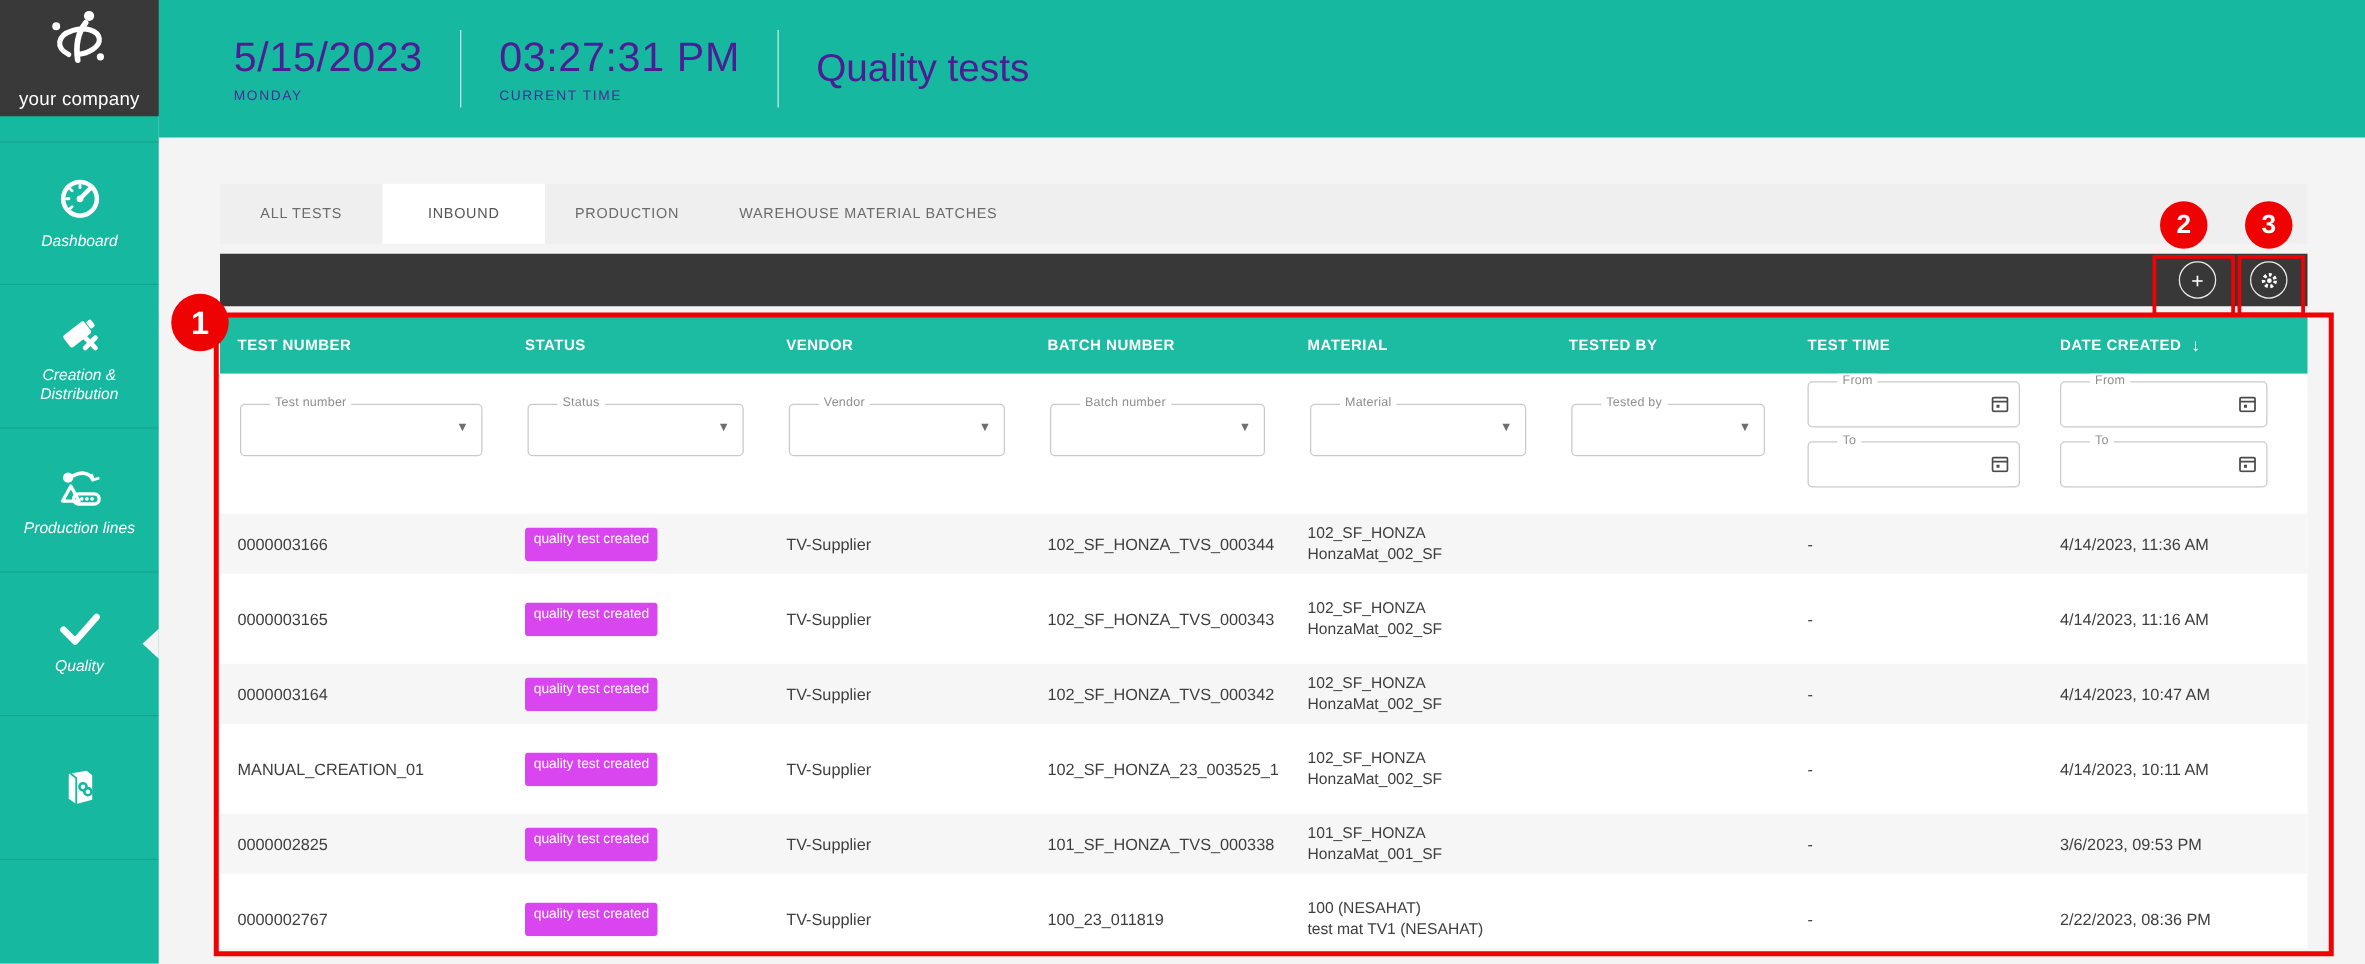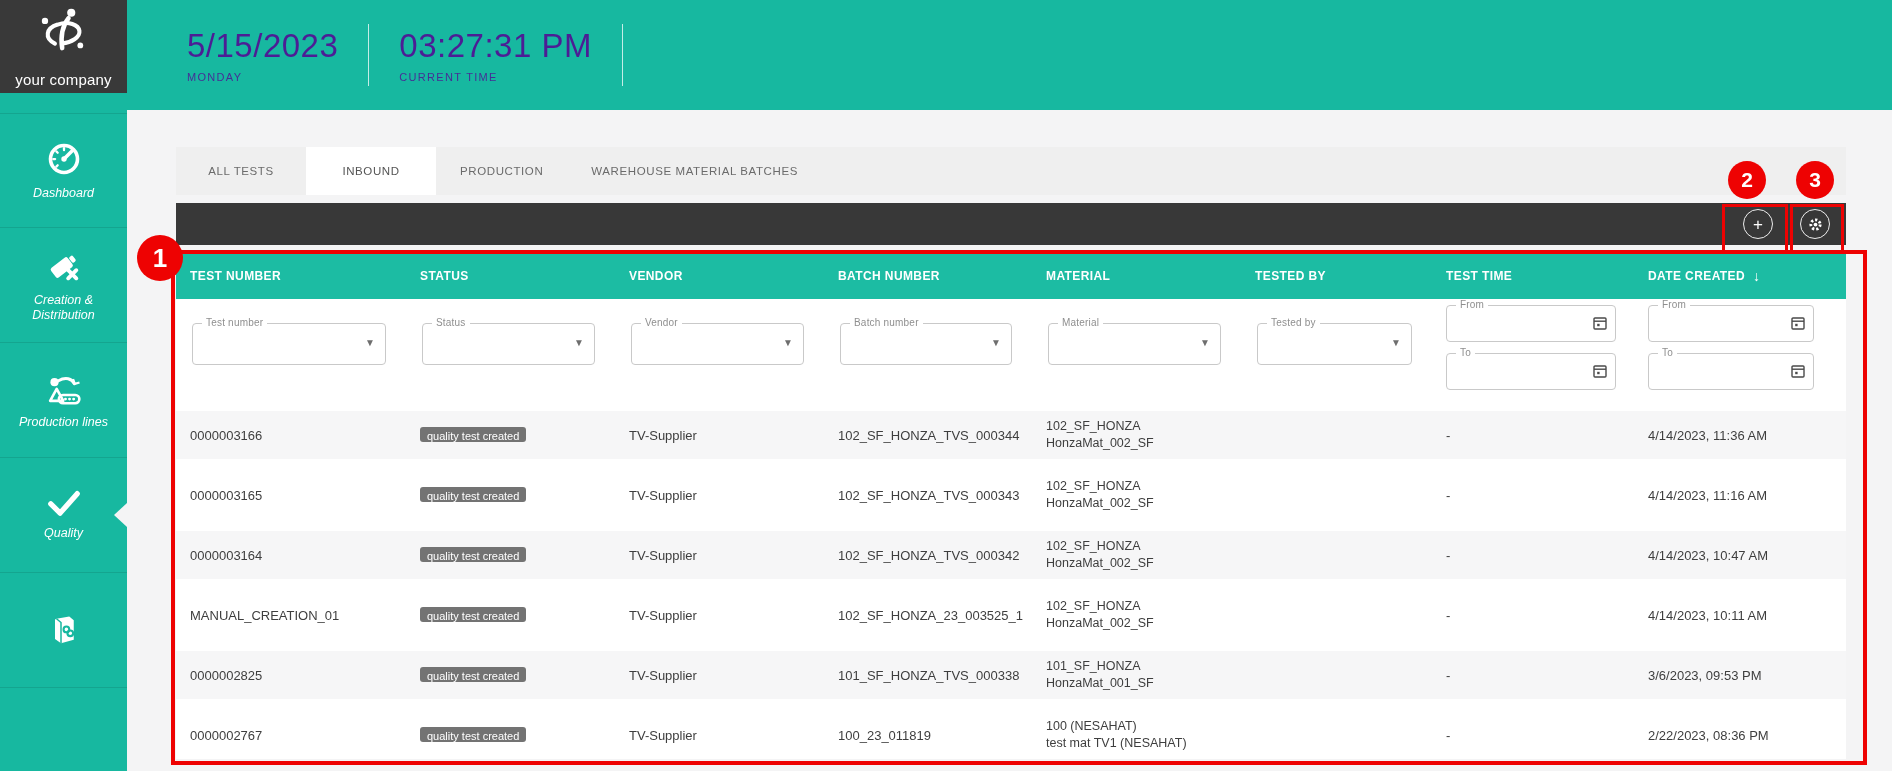--- a/index.html
+++ b/index.html
@@ -40,32 +40,32 @@
   
   .grid { display:grid; grid-template-columns:230px 209px 209px 208px 209px 191px 202px 1fr; padding-left:14px; }
   .thead { margin-top:8px; height:46px; width:1670px; background:#1cbca3; color:#fff; align-items:center; font-size:12px; font-weight:700; letter-spacing:.4px; }
   .th { padding-right:8px; display:flex; align-items:center; gap:8px; cursor:pointer; }
   .sort-arrow { font-size:14px; font-weight:400; }
 
   .tbody { width:1670px; background:#fff; }
   .filter-row { height:108px; align-items:start; }
   .fcell { padding-right:20px; position:relative; }
   .fselect { position:relative; margin-top:24px; height:42px; width:calc(100% - 16px); margin-left:2px; border:1px solid #c9c9c9; border-radius:4px; background:#fff; cursor:pointer; }
-  .flabel { position:absolute; top:-7px; left:9px; background:#fff; padding:0 4px; font-size:10px; color:#8f8f8f; letter-spacing:.2px; }
+  .flabel { position:absolute; top:-7px; left:23px; background:#fff; padding:0 4px; font-size:10px; color:#8f8f8f; letter-spacing:.2px; }
   .farrow { position:absolute; right:10px; top:13px; font-size:10px; color:#6e6e6e; }
   .dates { display:flex; flex-direction:column; gap:11px; padding-top:6px; }
   .fdate { position:relative; height:37px; width:calc(100% - 12px); border:1px solid #c9c9c9; border-radius:4px; background:#fff; }
   .fdate .cal { position:absolute; right:8px; top:10px; cursor:pointer; }
 
   .rows { padding-top:4px; }
   .trow { height:48px; align-items:center; margin-bottom:12px; font-size:13px; color:#3e3e3e; cursor:pointer; }
   .trow.striped { background:#f6f6f7; }
   .td { padding-right:10px; overflow:hidden; white-space:nowrap; }
   .td.mat { font-size:12.5px; line-height:17px; white-space:normal; }
-  .badge { display:inline-block; background:#737373; color:#fff; font-size:11px; padding:3px 7px 0; border-radius:3px; }
+  .badge { display:inline-block; background:#d946ef; color:#fff; font-size:11px; padding:3px 7px 12px; border-radius:3px; }
 
   
   .ann { position:absolute; pointer-events:none; z-index:50; }
   .red-rect { left:171px; top:250px; width:1696px; height:515px; border:4px solid #ee0202; }
   .red-box-1 { left:1722px; top:204px; width:66px; height:49px; border:3px solid #ee0202; }
   .red-box-2 { left:1790px; top:204px; width:54px; height:49px; border:3px solid #ee0202; }
   .circle { background:#ee0202; border-radius:50%; color:#fff; display:flex; align-items:center; justify-content:center; font-weight:700; }
   .c1 { left:137px; top:235px; width:46px; height:46px; font-size:26px; }
   .c2 { left:1728px; top:161px; width:38px; height:38px; font-size:21px; }
   .c3 { left:1796px; top:161px; width:38px; height:38px; font-size:21px; }
@@ -154,20 +154,23 @@
       <div class="hblock">
         <div class="hbig">5/15/2023</div>
         <div class="hsmall">MONDAY</div>
       </div>
       <div class="hdivider"></div>
       <div class="hblock">
         <div class="hbig">03:27:31 PM</div>
         <div class="hsmall">CURRENT TIME</div>
       </div>
       <div class="hdivider"></div>
+      <div class="hblock">
+        <div class="htitle">Quality tests</div>
+      </div>
     </header>
 
     <div class="content">
 
       <div class="tabs">
         <div class="tab">ALL TESTS</div>
         <div class="tab active">INBOUND</div>
         <div class="tab">PRODUCTION</div>
         <div class="tab">WAREHOUSE MATERIAL BATCHES</div>
       </div>

